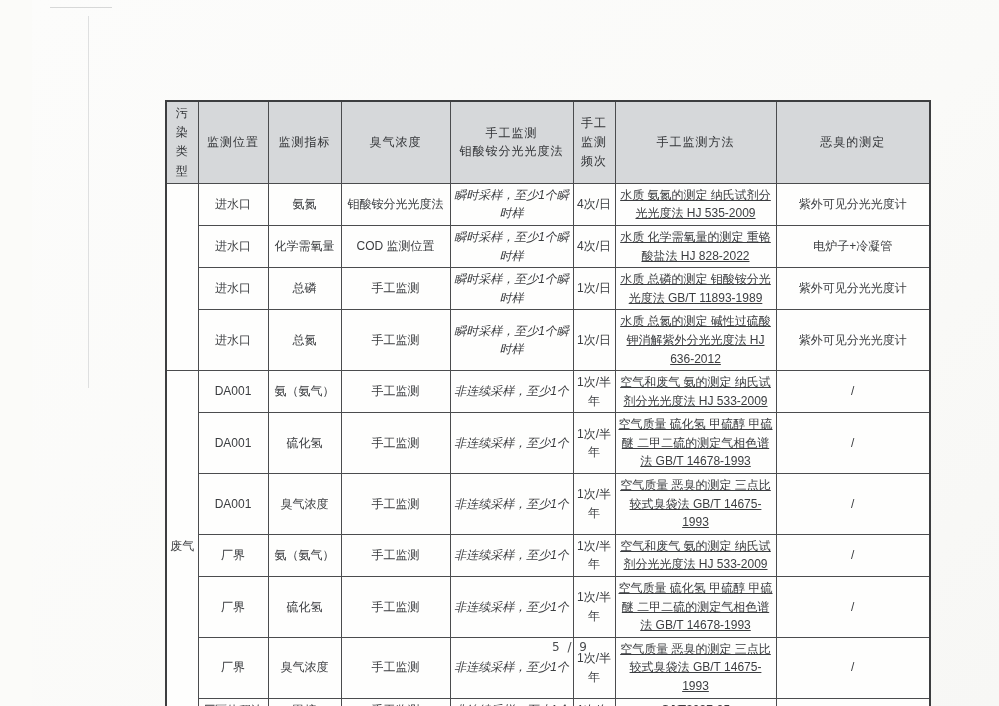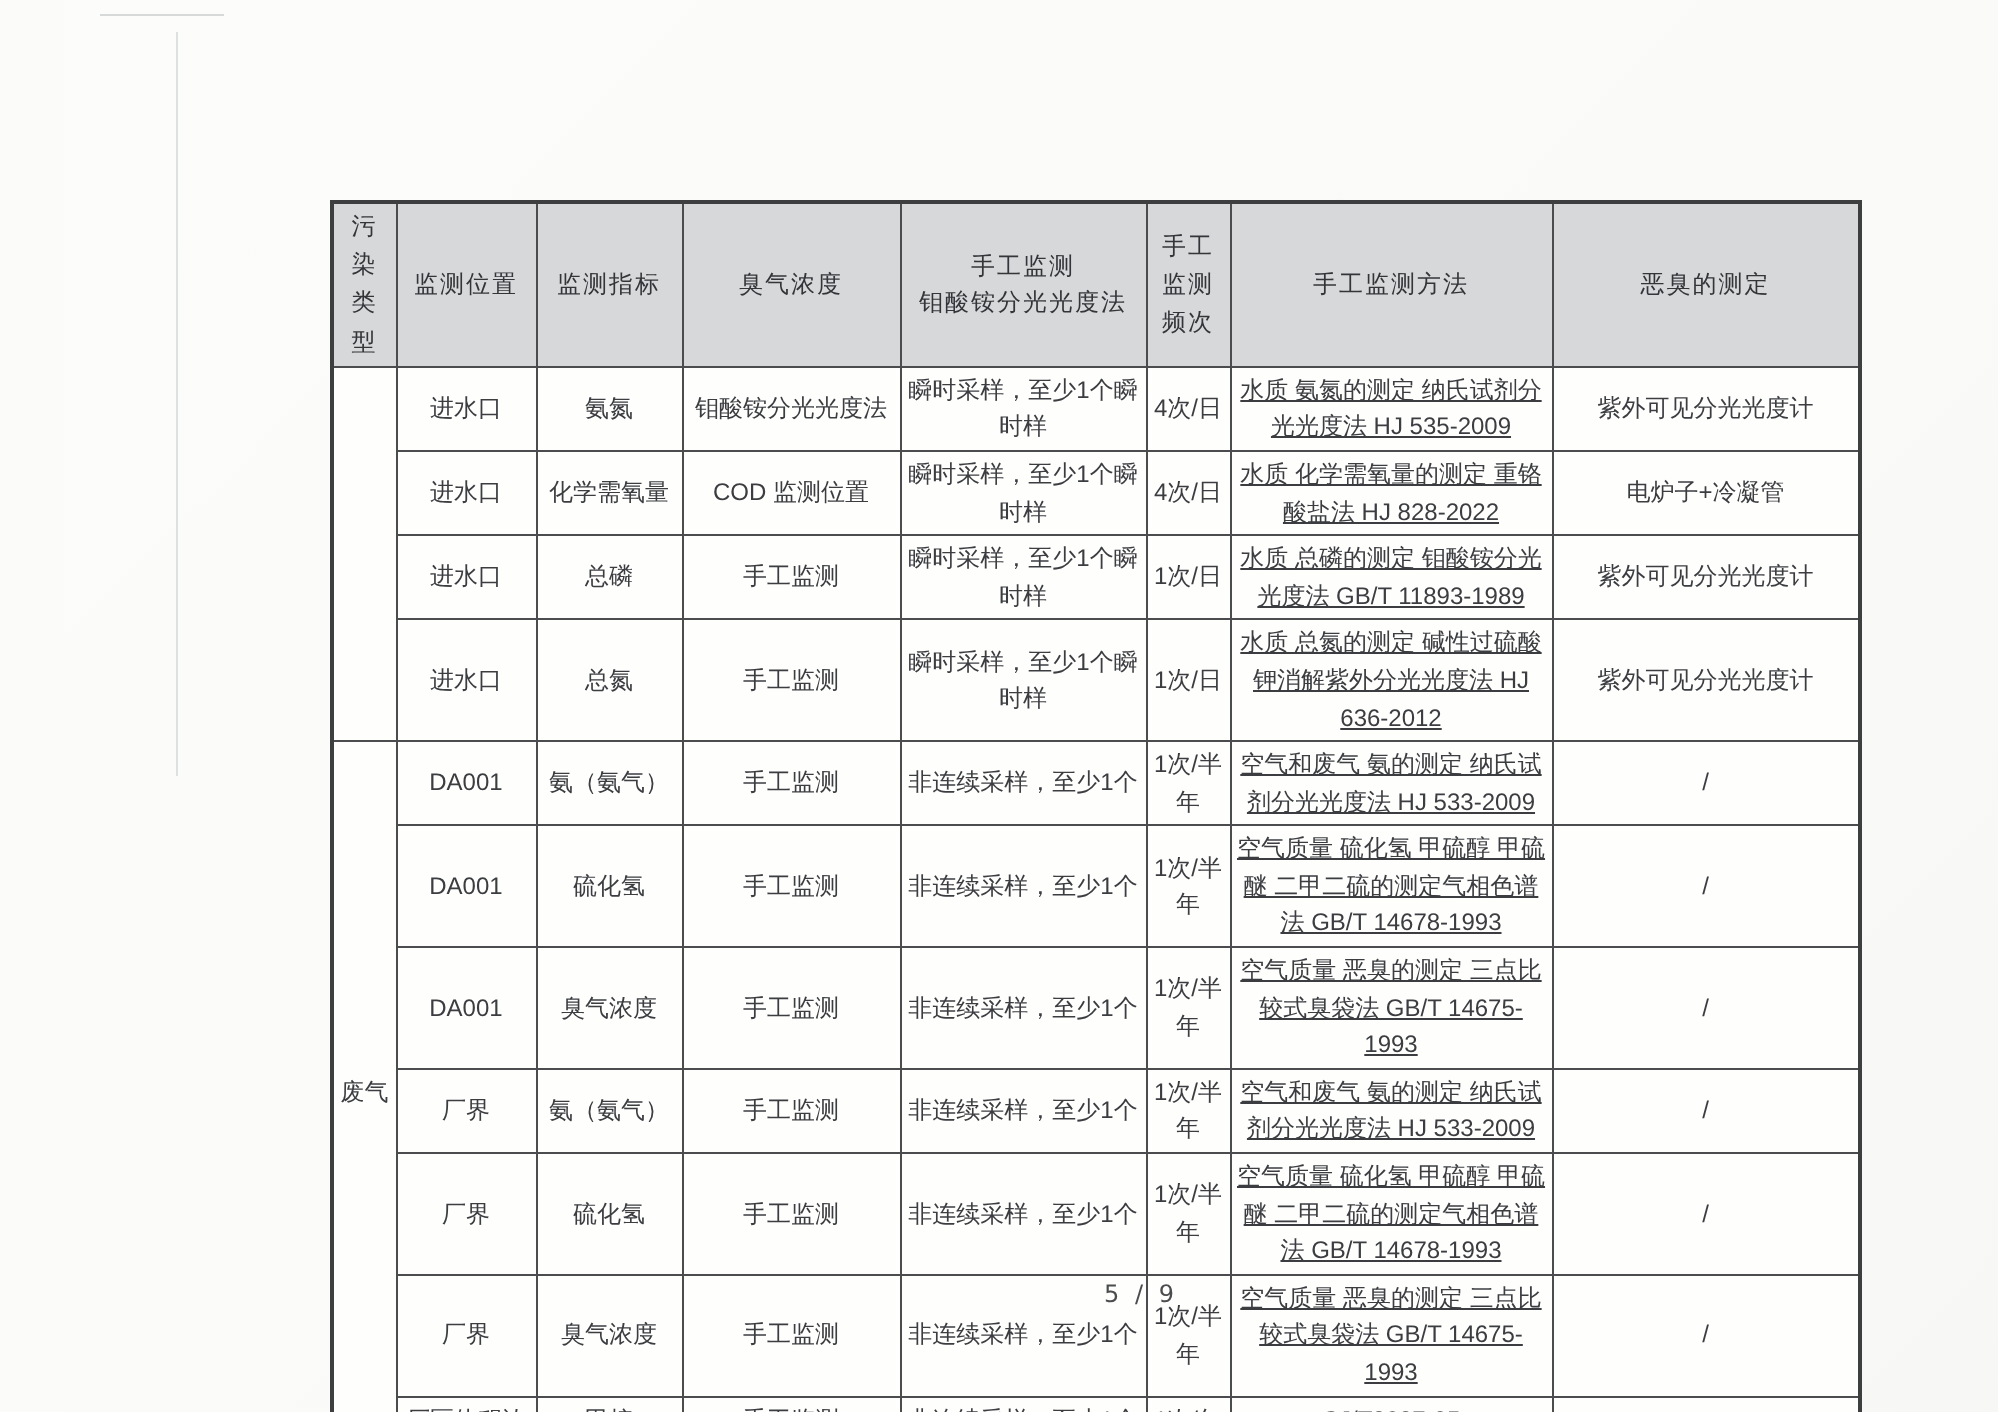--- a/index.html
+++ b/index.html
@@ -38,21 +38,21 @@
   table.mon th{
     background:#d6d8da;
     font-weight:normal;
     letter-spacing:1px;
     color:#333538;
   }
   .vert{display:inline-block;width:1.15em;word-break:break-all;line-height:1.6;text-align:center;}
   .vert2{display:inline-block;width:2.3em;word-break:break-all;line-height:1.6;}
   td.freq{word-break:break-all;line-height:1.5;padding:2px 4px;}
   td.method{font-size:11.5px;line-height:1.65;padding:2px 6px;text-decoration:underline;}
-  td.sampling{font-size:11.5px;line-height:1.6;padding:2px 5px;}
+  td.sampling{font-size:11.5px;line-height:1.6;padding:2px 5px;font-style:italic;}
   td.grp{background:#fefefd;}
   .footer{
     position:absolute;left:0;top:640px;width:999px;
     text-align:center;
     font-size:12px;
     letter-spacing:2px;
     color:#4a4c4e;
     font-family:"DejaVu Sans","Liberation Sans",sans-serif;
     padding-left:39px;
   }

